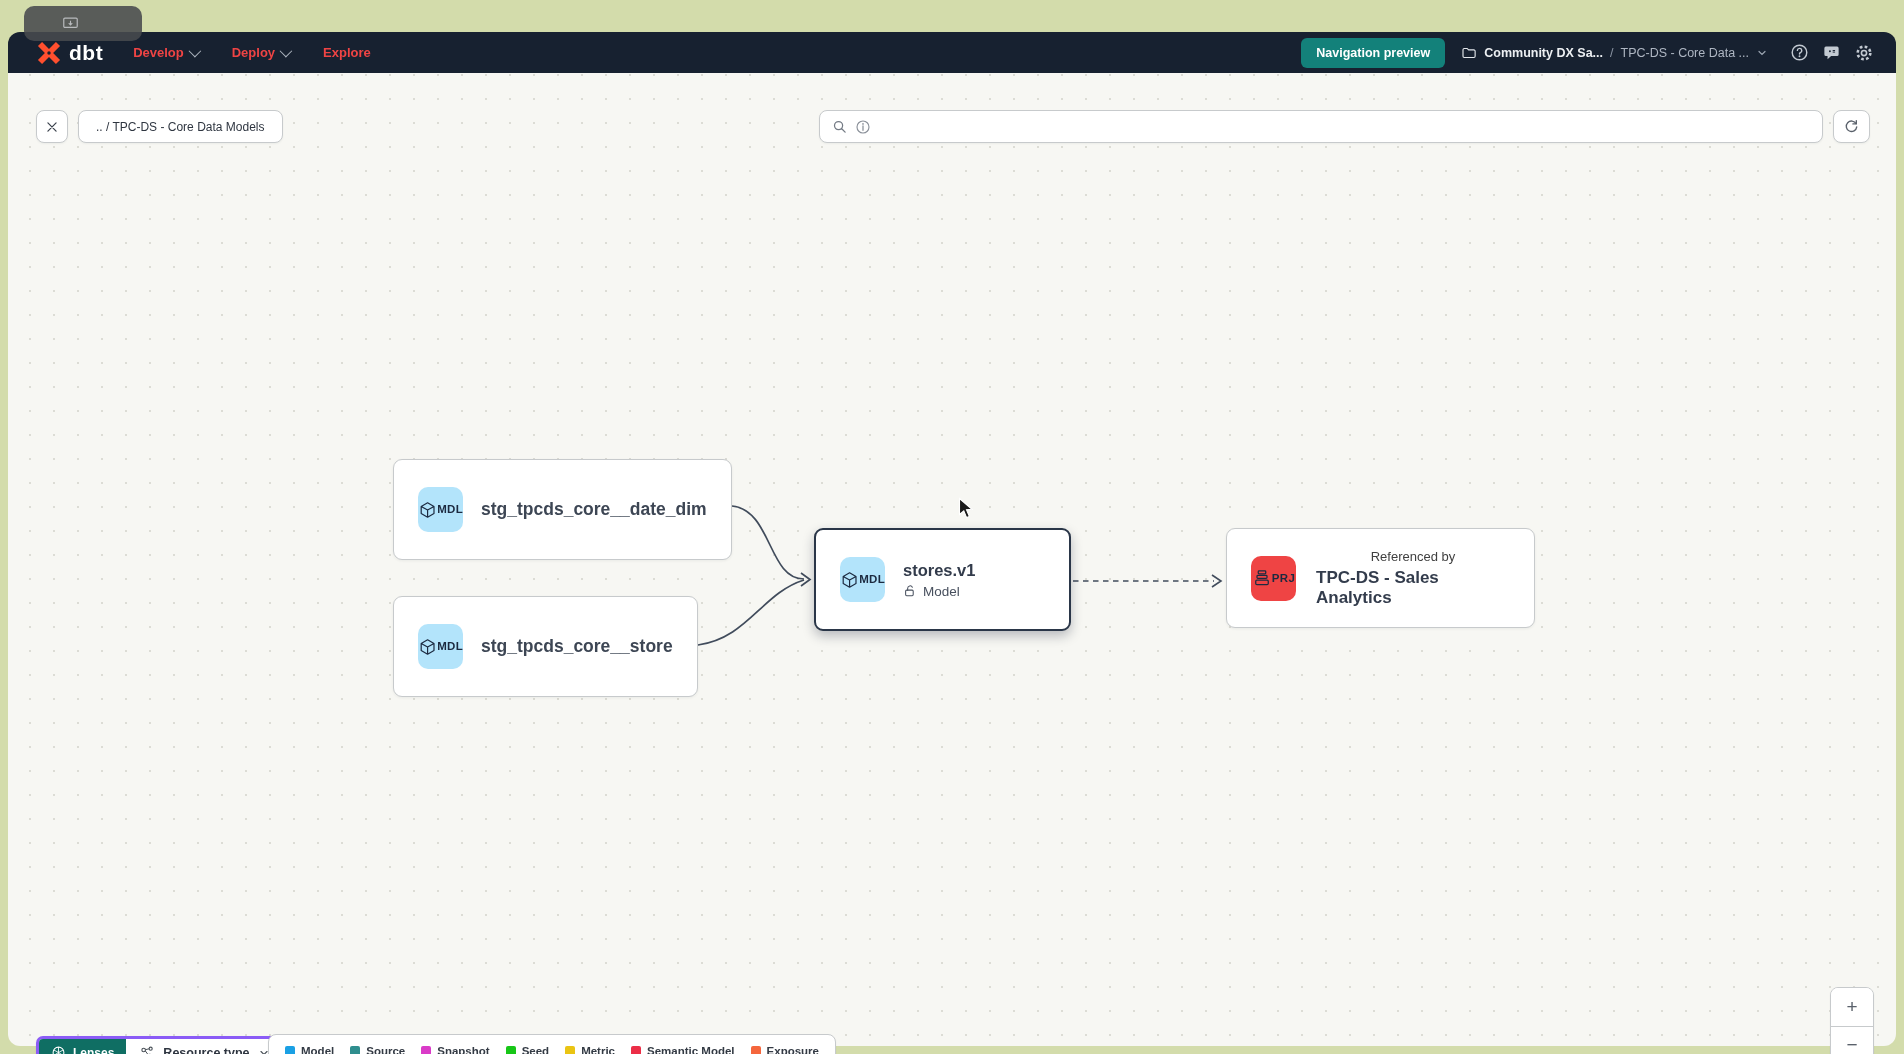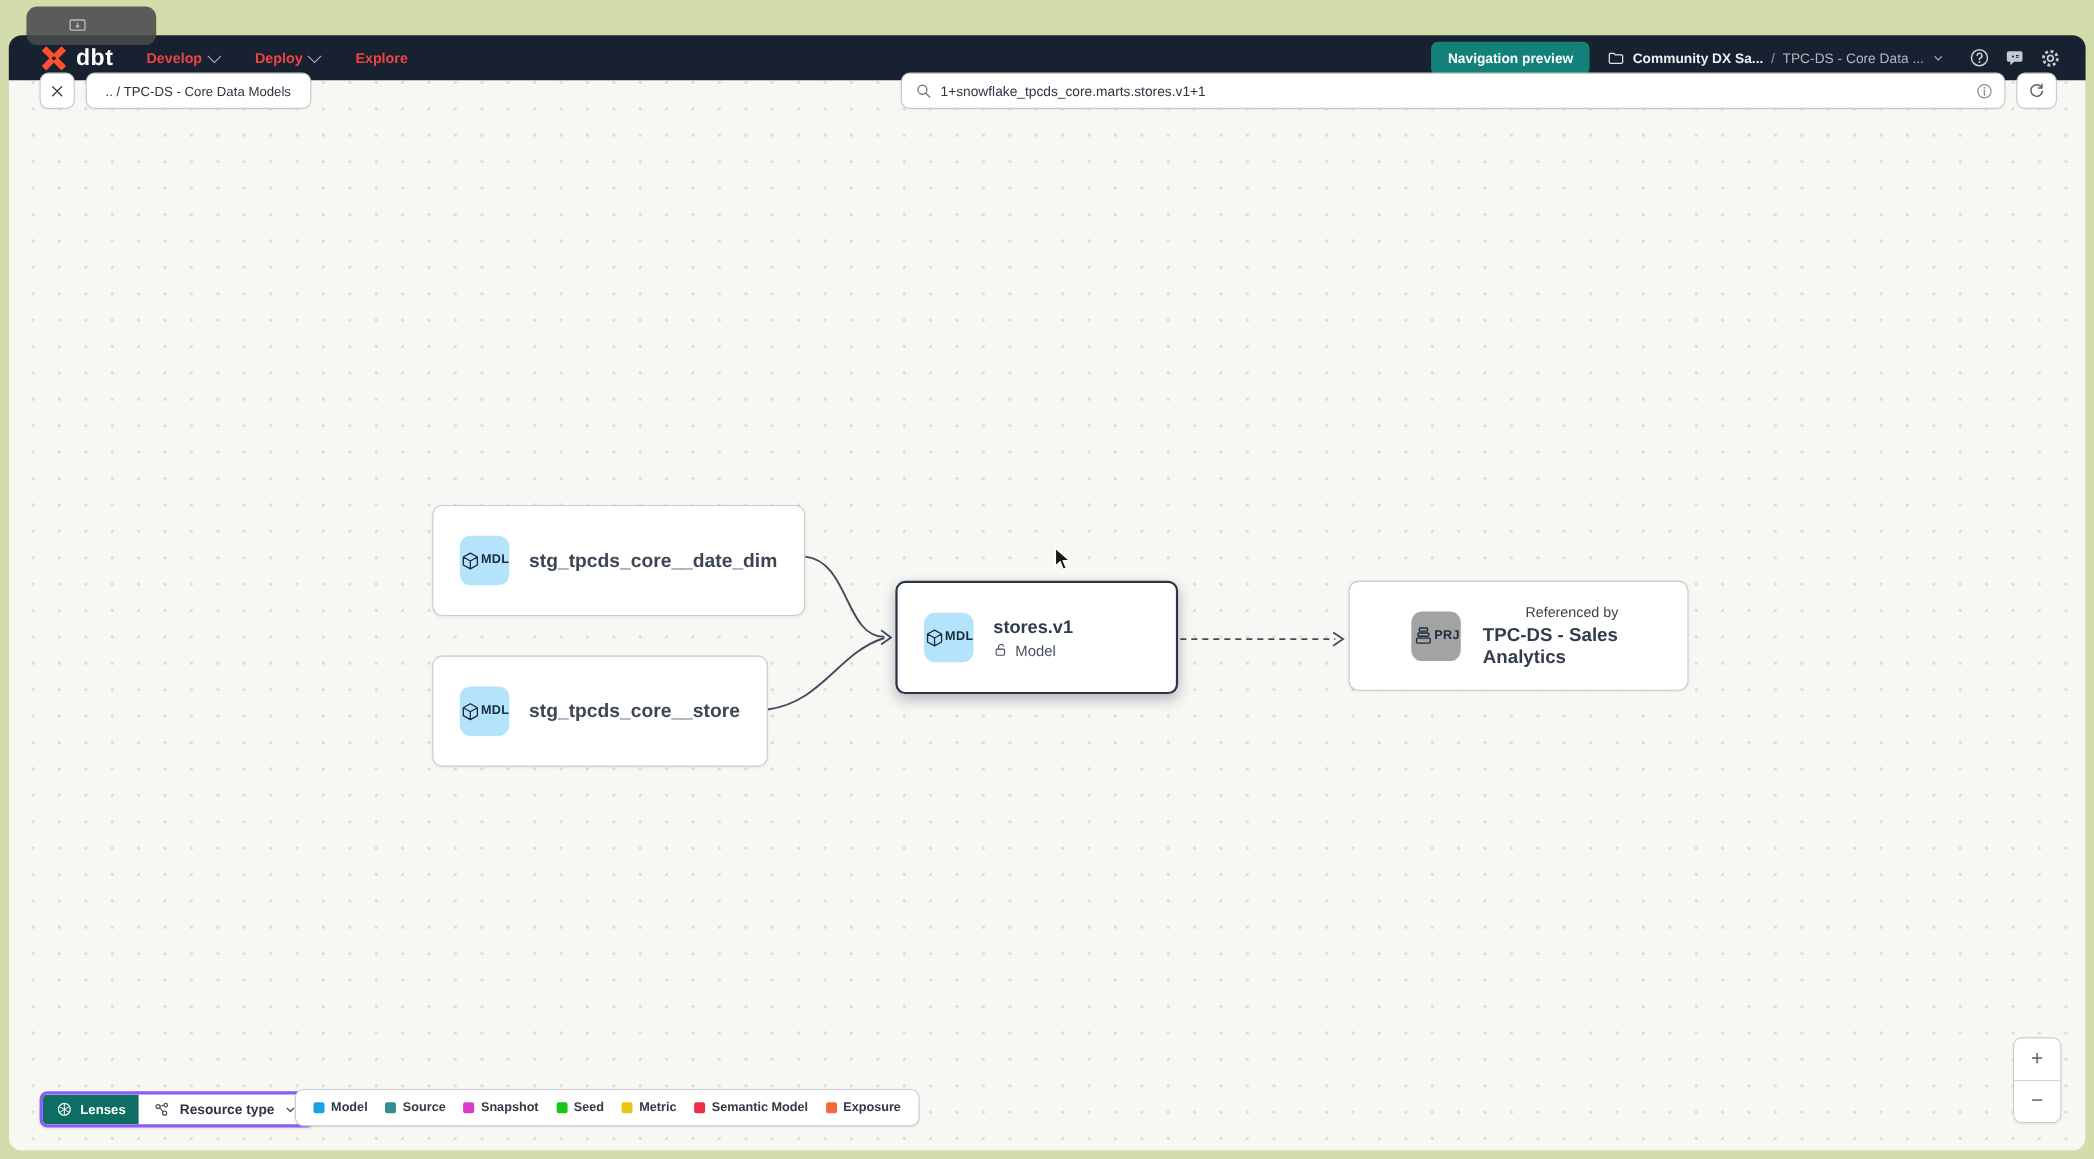--- a/index.html
+++ b/index.html
@@ -26,42 +26,42 @@
   .hdr-right { margin-left:auto; display:flex; align-items:center; gap:16px; }
   .btn-preview { background:#13817a; color:#fff; font-size:12.5px; font-weight:700;
                  border:none; border-radius:6px; padding:8px 15px; cursor:pointer; }
   .crumbs { display:flex; align-items:center; gap:7px; }
   .crumb-account { color:#eceff2; font-size:12.5px; font-weight:700; }
   .crumb-sep { color:#8d97a5; font-size:12.5px; }
   .crumb-project { color:#aeb6c2; font-size:12.5px;text-align:center; }
   .hdr-icons { display:flex; align-items:center; gap:13px; margin-left:6px; }
 
   
-  .tool { position:absolute; z-index:5; }
+  .tool { position:absolute; z-index:5;margin-top:44px; }
   .box { background:#ffffff; border:1px solid #c7cacc; border-radius:8px; box-shadow:0 1px 2px rgba(20,30,40,.05); }
   .close-btn { left:36px; top:66px; width:32px; height:33px; display:flex; align-items:center; justify-content:center; cursor:pointer; }
   .crumb-chip { left:78px; top:66px; height:33px; display:flex; align-items:center; padding:0 17px;
                 font-size:12px; color:#2e3540; cursor:pointer; }
   .searchwrap { left:819px; top:66px; width:1004px; height:33px; display:flex; align-items:center; }
   .searchwrap input { border:none; outline:none; flex:1; font-size:12.5px; color:#2e3540;
                       font-family:"Liberation Sans", sans-serif; background:transparent; padding:0 8px 0 0; }
   .search-glyph { margin:0 8px 0 12px; display:flex; }
   .info-glyph { margin-right:10px; display:flex; cursor:pointer; }
   .refresh-btn { left:1833px; top:66px; width:37px; height:33px; display:flex; align-items:center; justify-content:center; cursor:pointer; }
 
   
   .edges { position:absolute; left:0; top:0; width:1904px; height:1054px; z-index:2; pointer-events:none; }
   .node { position:absolute; background:#fff; border:1px solid #c7cacc; border-radius:9px;
           display:flex; align-items:center; padding:0 24px; gap:18px; z-index:3; cursor:pointer;
           box-shadow:0 1px 3px rgba(20,30,40,.06); }
   .node.selected { border:2px solid #2a3648; box-shadow:0 5px 12px rgba(20,30,50,.28); }
   .badge { width:45px; height:45px; border-radius:10px; display:flex; flex-direction:row;
            align-items:center; justify-content:center; gap:0; flex:none; }
   .badge-mdl { background:#b3e4fb; }
-  .badge-prj { background:#a3a3a3;margin-left:32px; }
+  .badge-prj { background:#ef4444; }
   .badge-code { font-size:11.5px; font-weight:700; color:#1c2a40; letter-spacing:.3px; line-height:1.05; }
   .node-label { font-size:17.5px; font-weight:600; color:#3d4654; }
   .node-col { display:flex; flex-direction:column; gap:4px; }
   .node-title { font-size:16.5px; font-weight:600; color:#323b4b; }
   .node-sub { display:flex; align-items:center; gap:6px; font-size:13.5px; color:#48505e; }
   .node-cap { font-size:13px; color:#404040;text-align:center; }
   .node-big { font-size:17px; font-weight:600; color:#333c4c; }
 
   
   .lens-group { left:36px; top:992px; height:33px; display:flex; align-items:stretch; overflow:hidden;
@@ -215,21 +215,20 @@
   <div class="tool box crumb-chip">
     <span>.. / TPC-DS - Core Data Models</span>
   </div>
   <div class="tool box searchwrap">
     <span class="search-glyph">
       <svg width="15" height="15" viewBox="0 0 24 24">
         <circle cx="10.5" cy="10.5" r="6.5" fill="none" stroke="#737a84" stroke-width="2"></circle>
         <path d="M15.5 15.5 L21 21" stroke="#737a84" stroke-width="2" stroke-linecap="round"></path>
       </svg>
     </span>
-    <input type="text" value="1+snowflake_tpcds_core.marts.stores.v1+1" style="">
     <span class="info-glyph">
       <svg width="16" height="16" viewBox="0 0 24 24">
         <circle cx="12" cy="12" r="9" fill="none" stroke="#8a9099" stroke-width="1.7"></circle>
         <path d="M12 10.5 V17" stroke="#8a9099" stroke-width="1.9" stroke-linecap="round"></path>
         <circle cx="12" cy="7.4" r="1.25" fill="#8a9099"></circle>
       </svg>
     </span>
   </div>
   <div class="tool box refresh-btn">
     <svg width="17" height="17" viewBox="0 0 24 24">

